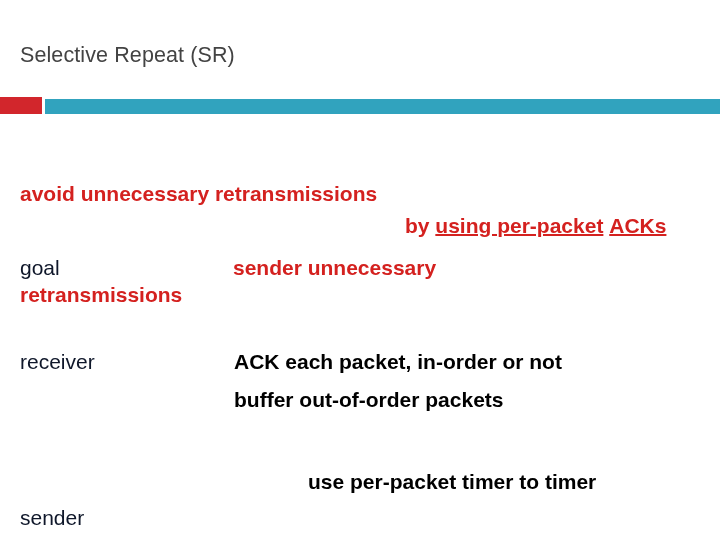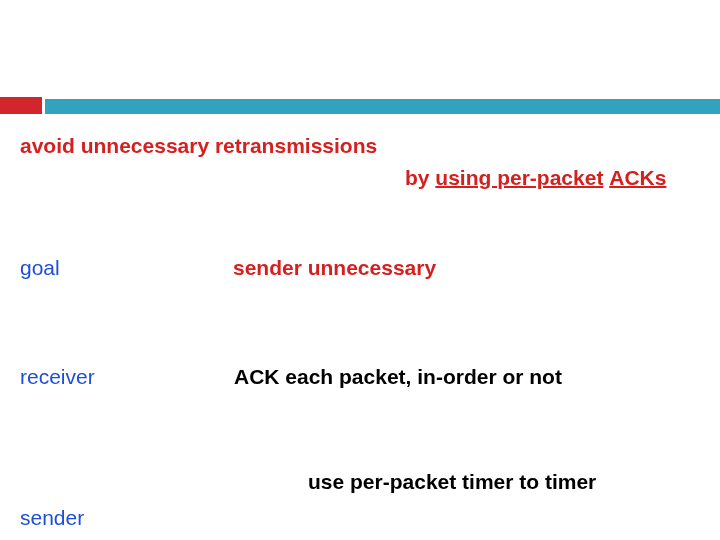--- a/index.html
+++ b/index.html
@@ -75,50 +75,51 @@
     width: 690px;
   }
 
   .txt {
     font-size: 21px;
     line-height: 30px;
   }
   .red      { color: #d4211f; font-weight: 700; }
   .red-u    { color: #d4211f; font-weight: 700; text-decoration: underline; text-underline-offset: 1px; }
   .blk      { color: #000000; font-weight: 700; }
-  .gry      { color: #1d4ed8; font-weight: 400; }
+  .gry      { color: #0f172a; font-weight: 400; }
 
   
   #p-avoid {
     top: 16px;
     line-height: 32px;
   }
   #p-avoid .gap-lead {
     display: inline-block;
     width: 100%;
+    margin-top: 48px;
   }
   #p-avoid .ind {
     display: inline-block;
     width: 385px;
   }
 
   
   #p-goal {
     top: 140px;
     line-height: 27px;
   }
   #p-goal .lbl {
     display: inline-block;
     width: 213px;
     vertical-align: top;
   }
 
   
   #p-receiver {
-    top: 244px;
+    top: 229px;
     line-height: 38px;
   }
   #p-receiver .lbl {
     display: inline-block;
     width: 214px;
     vertical-align: top;
   }
   #p-receiver .col2 {
     display: inline-block;
     width: 460px;
@@ -135,39 +136,40 @@
     width: 288px;
     vertical-align: top;
     margin-top: 36px;
   }
 </style>
 </head>
 <body>
 
 <div class="slide">
 
+  <div class="slide-title">Selective Repeat (SR)</div>
 
   <div class="rule-band">
     <div class="rule-red"></div>
     <div class="rule-teal"></div>
   </div>
 
   <div class="body-area">
 
     <div class="para txt" id="p-avoid">
       <span class="red gap-lead">avoid unnecessary retransmissions</span><span class="ind"></span><span class="red">by </span><span class="red-u">using per-packet</span>
       <span class="red-u">ACKs</span>
     </div>
 
     <div class="para txt" id="p-goal">
-      <span class="gry lbl">goal</span><span class="red">sender unnecessary</span><br>
+      <span class="gry lbl">goal</span><span class="red">sender unnecessary</span><br><span class="red">retransmissions</span>
     </div>
 
     <div class="para txt" id="p-receiver">
-      <span class="gry lbl">receiver</span><span class="col2"><span class="blk">ACK each packet, in-order or not</span><br></span>
+      <span class="gry lbl">receiver</span><span class="col2"><span class="blk">ACK each packet, in-order or not</span><br><span class="blk">buffer out-of-order packets</span></span>
     </div>
 
     <div class="para txt" id="p-sender">
       <span class="gry lbl">sender</span><span class="blk">use per-packet timer to timer</span><br><span class="blk">timer</span>
     </div>
 
   </div>
 </div>
 
 </body></html>

